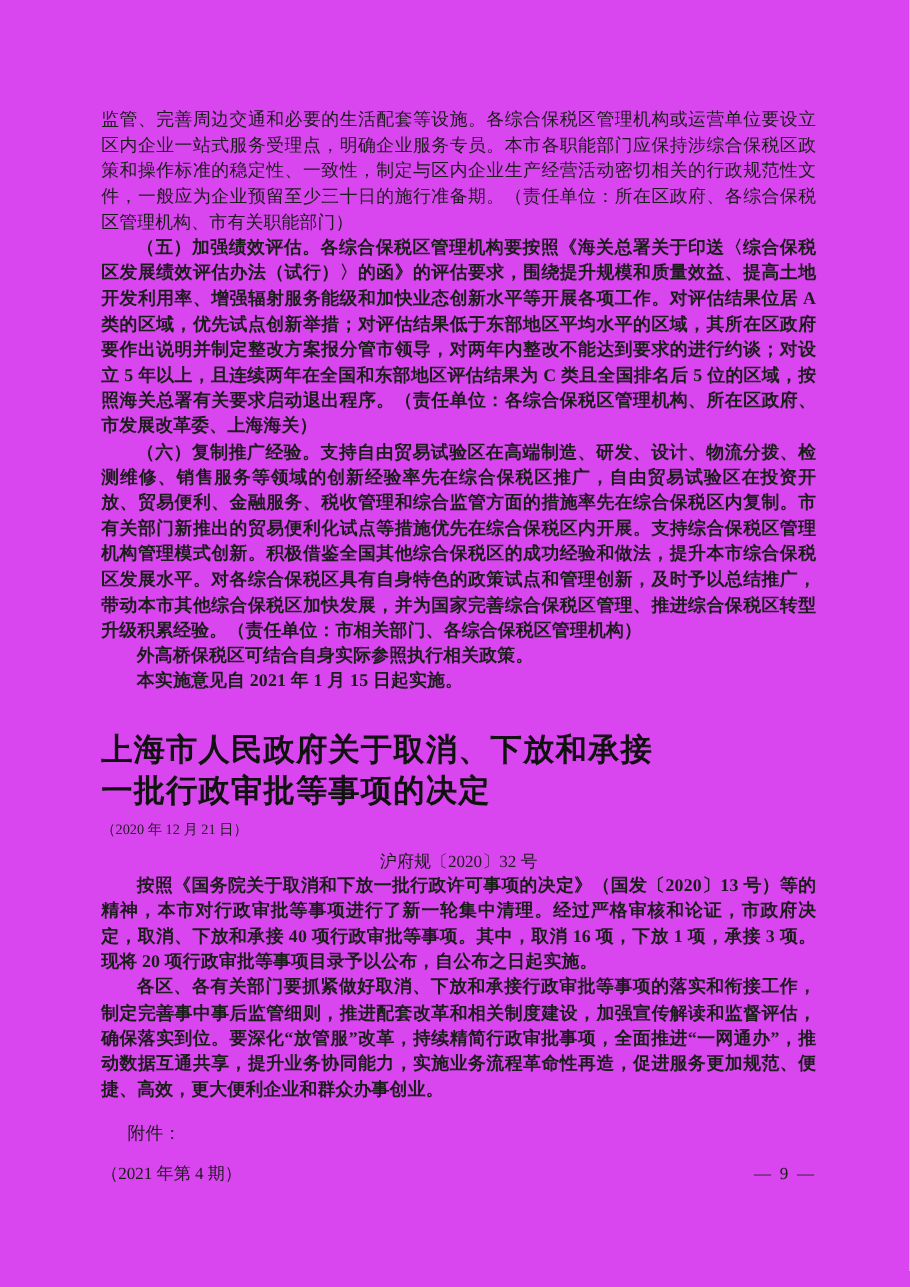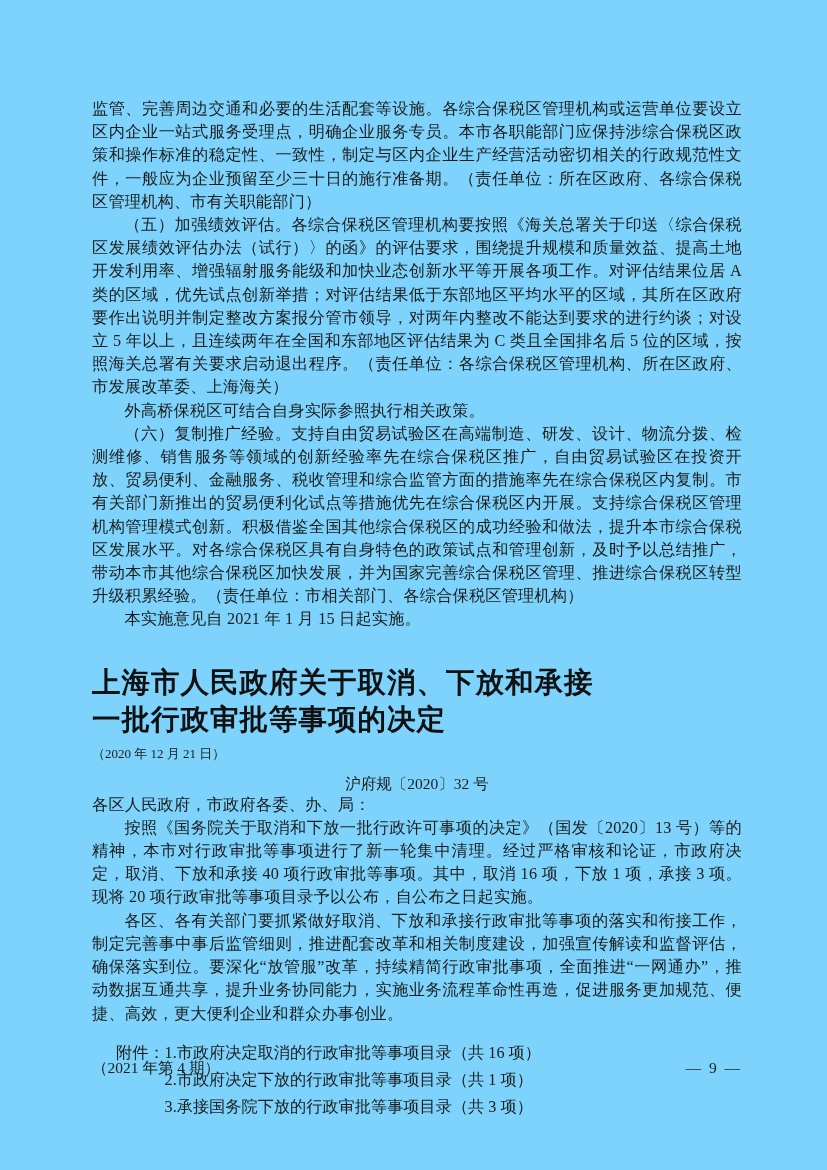--- a/index.html
+++ b/index.html
@@ -4,39 +4,39 @@
 <style>
   html, body {
     margin: 0;
     padding: 0;
     background: #fdfdfb;
   }
   .page {
     position: relative;
     width: 827px;
     height: 1170px;
-    background: #7dd3fc;
+    background: #d946ef;
     color: #1c1c1c;
     font-family: "Liberation Serif", "DejaVu Serif", serif;
     overflow: hidden;
   }
   .content {
     position: absolute;
     left: 92px;
     top: 98px;
     width: 650px;
   }
   p.body {
     margin: 0;
     font-size: 16.2px;
     line-height: 23.2px;
     text-align: justify;
     letter-spacing: 0.2px;
   }
-  p.indent { text-indent: 2em; }
+  p.indent { text-indent: 2em; font-weight: bold; }
   .title-block {
     margin-top: 32px;
     text-align: left;
   }
   .doc-title {
     font-size: 28.5px;
     font-weight: 700;
     line-height: 37px;
     letter-spacing: 1px;
     color: #111;
@@ -85,43 +85,37 @@
   }
 </style>
 </head>
 <body>
 
 <div class="page">
   <div class="content">
 
     <p class="body">监管、完善周边交通和必要的生活配套等设施。各综合保税区管理机构或运营单位要设立区内企业一站式服务受理点，明确企业服务专员。本市各职能部门应保持涉综合保税区政策和操作标准的稳定性、一致性，制定与区内企业生产经营活动密切相关的行政规范性文件，一般应为企业预留至少三十日的施行准备期。（责任单位：所在区政府、各综合保税区管理机构、市有关职能部门）</p>
     <p class="body indent">（五）加强绩效评估。各综合保税区管理机构要按照《海关总署关于印送〈综合保税区发展绩效评估办法（试行）〉的函》的评估要求，围绕提升规模和质量效益、提高土地开发利用率、增强辐射服务能级和加快业态创新水平等开展各项工作。对评估结果位居 A 类的区域，优先试点创新举措；对评估结果低于东部地区平均水平的区域，其所在区政府要作出说明并制定整改方案报分管市领导，对两年内整改不能达到要求的进行约谈；对设立 5 年以上，且连续两年在全国和东部地区评估结果为 C 类且全国排名后 5 位的区域，按照海关总署有关要求启动退出程序。（责任单位：各综合保税区管理机构、所在区政府、市发展改革委、上海海关）</p>
+    <p class="body indent">（六）复制推广经验。支持自由贸易试验区在高端制造、研发、设计、物流分拨、检测维修、销售服务等领域的创新经验率先在综合保税区推广，自由贸易试验区在投资开放、贸易便利、金融服务、税收管理和综合监管方面的措施率先在综合保税区内复制。市有关部门新推出的贸易便利化试点等措施优先在综合保税区内开展。支持综合保税区管理机构管理模式创新。积极借鉴全国其他综合保税区的成功经验和做法，提升本市综合保税区发展水平。对各综合保税区具有自身特色的政策试点和管理创新，及时予以总结推广，带动本市其他综合保税区加快发展，并为国家完善综合保税区管理、推进综合保税区转型升级积累经验。（责任单位：市相关部门、各综合保税区管理机构）</p>
     <p class="body indent">外高桥保税区可结合自身实际参照执行相关政策。</p>
-    <p class="body indent">（六）复制推广经验。支持自由贸易试验区在高端制造、研发、设计、物流分拨、检测维修、销售服务等领域的创新经验率先在综合保税区推广，自由贸易试验区在投资开放、贸易便利、金融服务、税收管理和综合监管方面的措施率先在综合保税区内复制。市有关部门新推出的贸易便利化试点等措施优先在综合保税区内开展。支持综合保税区管理机构管理模式创新。积极借鉴全国其他综合保税区的成功经验和做法，提升本市综合保税区发展水平。对各综合保税区具有自身特色的政策试点和管理创新，及时予以总结推广，带动本市其他综合保税区加快发展，并为国家完善综合保税区管理、推进综合保税区转型升级积累经验。（责任单位：市相关部门、各综合保税区管理机构）</p>
     <p class="body indent">本实施意见自 2021 年 1 月 15 日起实施。</p>
 
     <div class="title-block">
       <div class="doc-title">上海市人民政府关于取消、下放和承接</div>
       <div class="doc-title">一批行政审批等事项的决定</div>
       <div class="doc-date">（2020 年 12 月 21 日）</div>
     </div>
 
     <div class="doc-number">沪府规〔2020〕32 号</div>
 
-    <p class="body salutation">各区人民政府，市政府各委、办、局：</p>
     <p class="body indent">按照《国务院关于取消和下放一批行政许可事项的决定》（国发〔2020〕13 号）等的精神，本市对行政审批等事项进行了新一轮集中清理。经过严格审核和论证，市政府决定，取消、下放和承接 40 项行政审批等事项。其中，取消 16 项，下放 1 项，承接 3 项。现将 20 项行政审批等事项目录予以公布，自公布之日起实施。</p>
     <p class="body indent">各区、各有关部门要抓紧做好取消、下放和承接行政审批等事项的落实和衔接工作，制定完善事中事后监管细则，推进配套改革和相关制度建设，加强宣传解读和监督评估，确保落实到位。要深化“放管服”改革，持续精简行政审批事项，全面推进“一网通办”，推动数据互通共享，提升业务协同能力，实施业务流程革命性再造，促进服务更加规范、便捷、高效，更大便利企业和群众办事创业。</p>
 
     <div class="attachments">
       <span class="att-label">附件：</span>
-      <div class="att-items">
-        <div class="att-item">1.市政府决定取消的行政审批等事项目录（共 16 项）</div>
-        <div class="att-item">2.市政府决定下放的行政审批等事项目录（共 1 项）</div>
-        <div class="att-item">3.承接国务院下放的行政审批等事项目录（共 3 项）</div>
-      </div>
     </div>
 
   </div>
 
   <div class="footer">
     <span class="footer-issue">（2021 年第 4 期）</span>
     <span class="footer-page">— 9 —</span>
   </div>
 </div>
 

